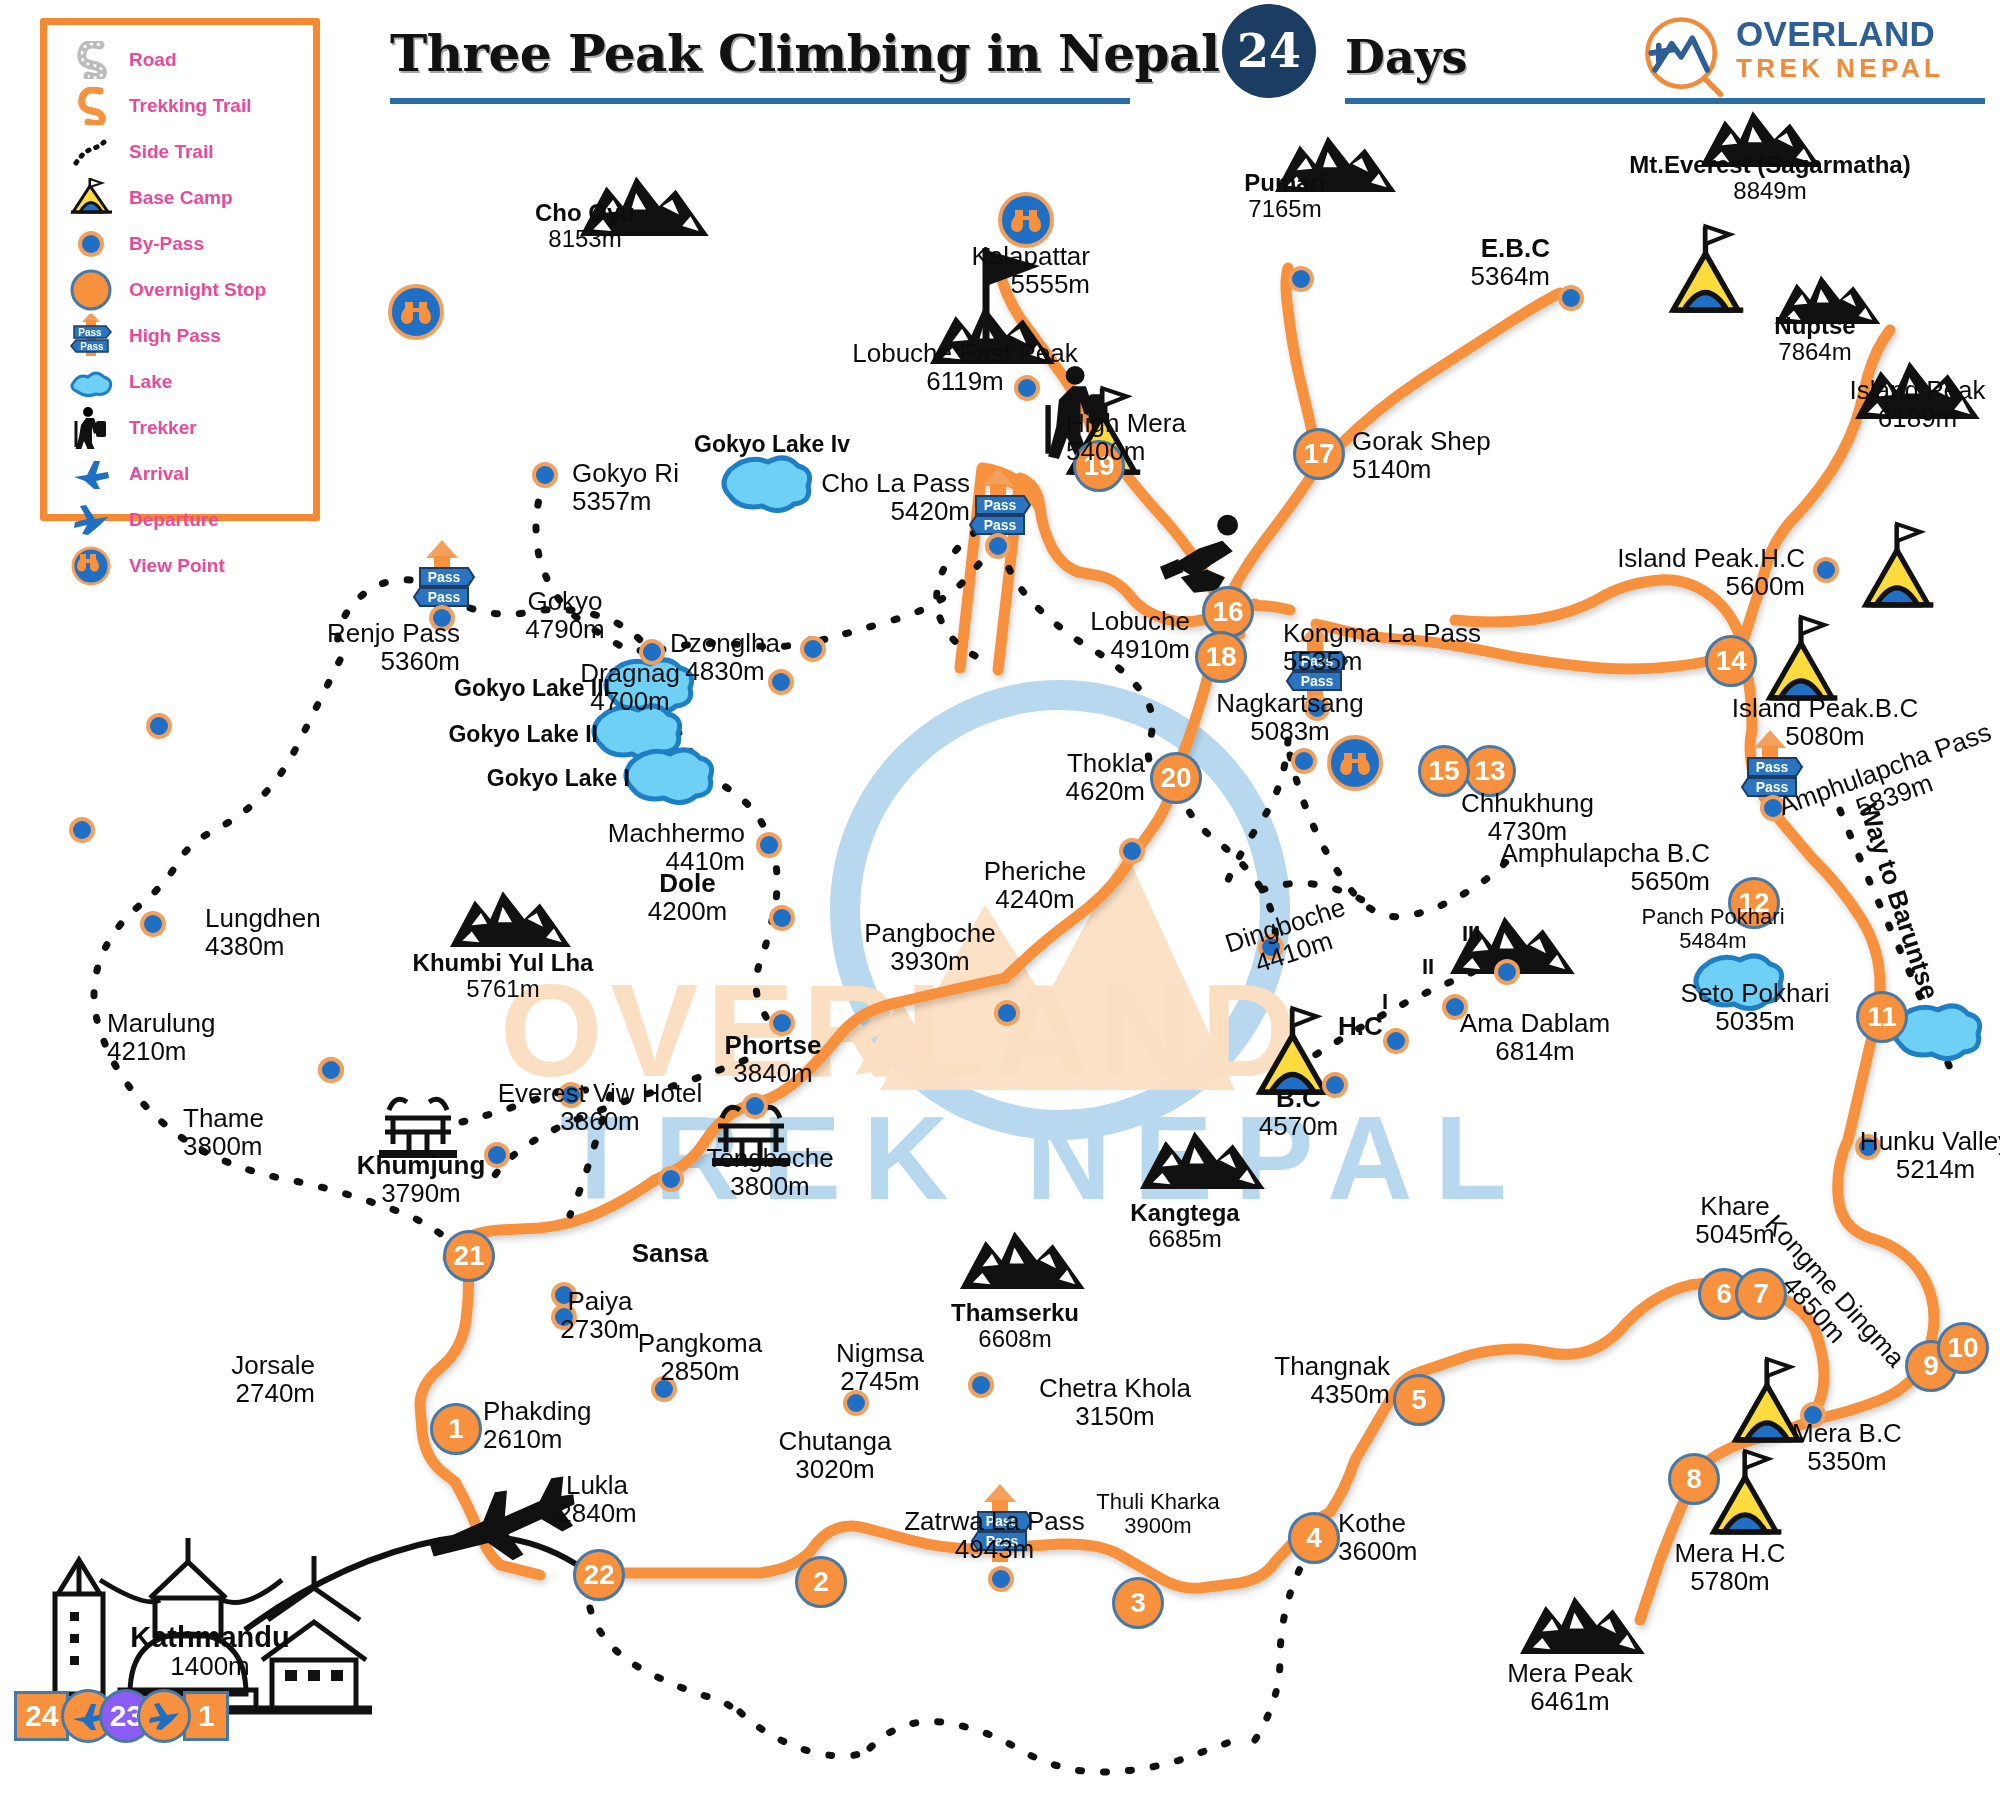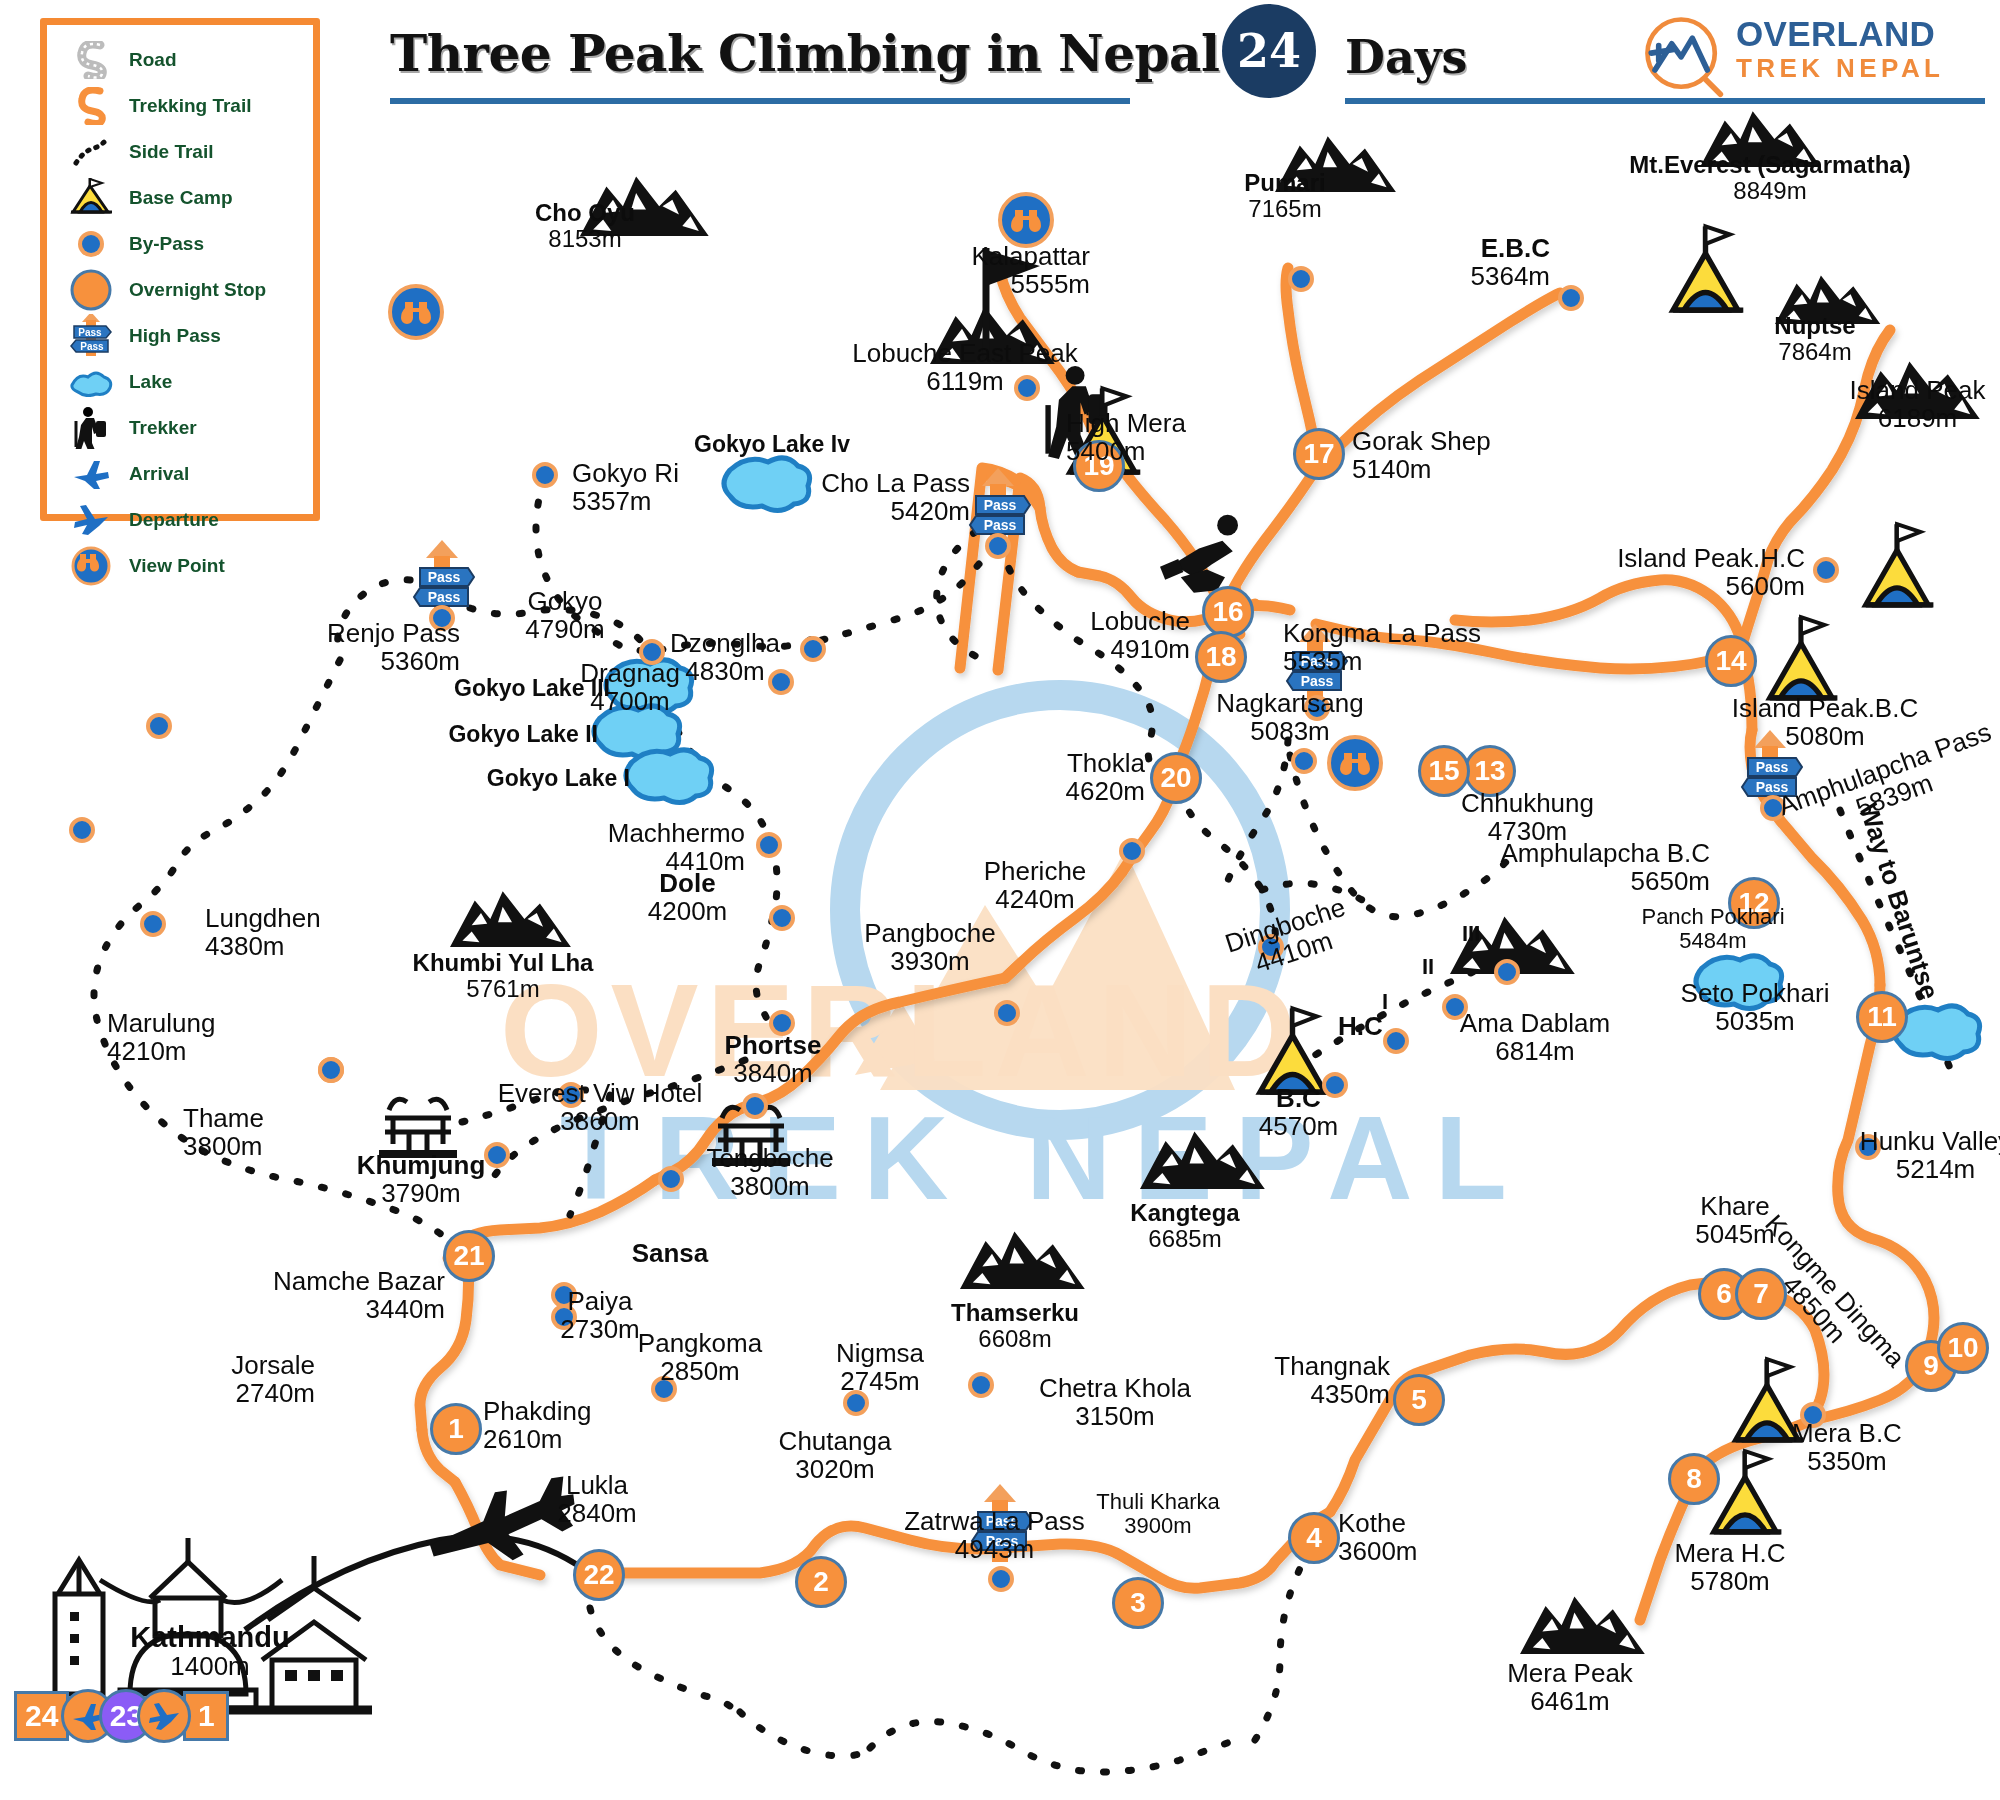--- a/index.html
+++ b/index.html
@@ -96,21 +96,21 @@
   .legend-row {
     display:flex; align-items:center;
     height:46px; padding-left:16px;
   }
   .legend-ico {
     width:56px; height:42px;
     display:flex; align-items:center; justify-content:center;
     flex:0 0 56px;
   }
   .legend-label {
-    font-size:19px; font-weight:700; color:#14532d;
+    font-size:19px; font-weight:700; color:#ec4899;
     margin-left:10px; white-space:nowrap;
   }
 
   
   #map { position:absolute; left:0; top:0; width:2000px; height:1800px; z-index:10; }
   #labels { position:absolute; left:0; top:0; width:2000px; height:1800px; z-index:20; pointer-events:none; }
 
   
   .lbl {
     position:absolute;
@@ -934,24 +934,20 @@
     <div class="lbl ctr" style="left:1640px; top:1193px; width:190px;">
       <span class="nm">Khare</span>
       <span class="alt">5045m</span>
       </div>
 
     <div class="lbl rot-label" style="left:1780px; top:1210px; transform:rotate(48deg);">
       <span class="nm">Kongme Dingma</span>
       <span class="alt" style="text-align:center;display:block;">4850m</span>
       </div>
 
-    <div class="lbl rt" style="left:170px; top:1268px; width:275px;">
-      <span class="nm">Namche Bazar</span>
-      <span class="alt">3440m</span>
-      </div>
 
     <div class="lbl ctr bold" style="left:615px; top:1240px; width:110px;">
       <span class="nm">Sansa</span>
       </div>
 
     <div class="lbl rt" style="left:150px; top:1352px; width:165px;">
       <span class="nm">Jorsale</span>
       <span class="alt">2740m</span>
       </div>
 

